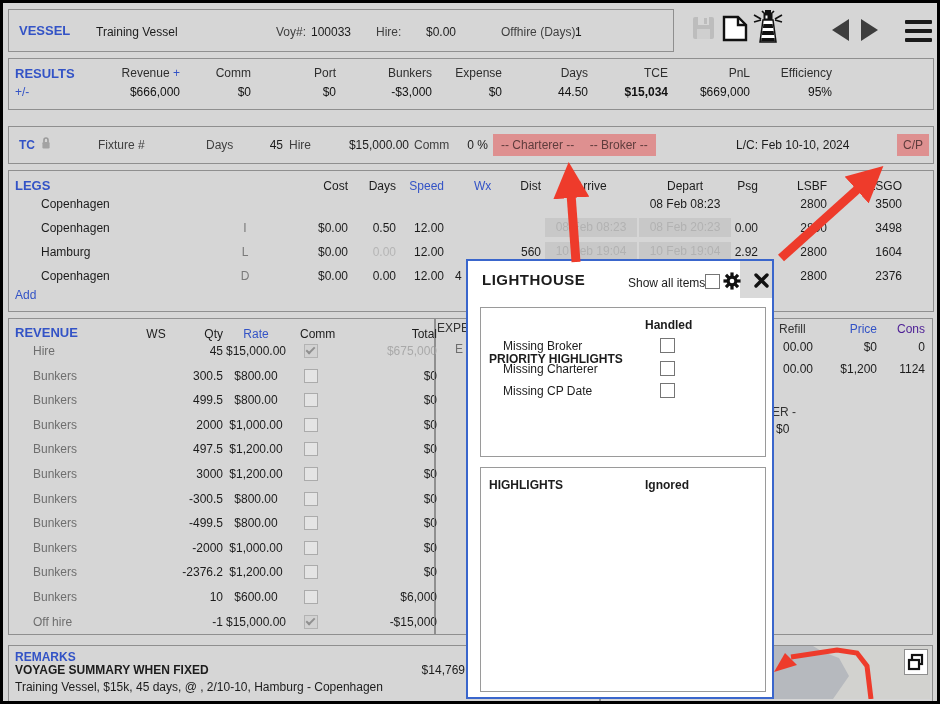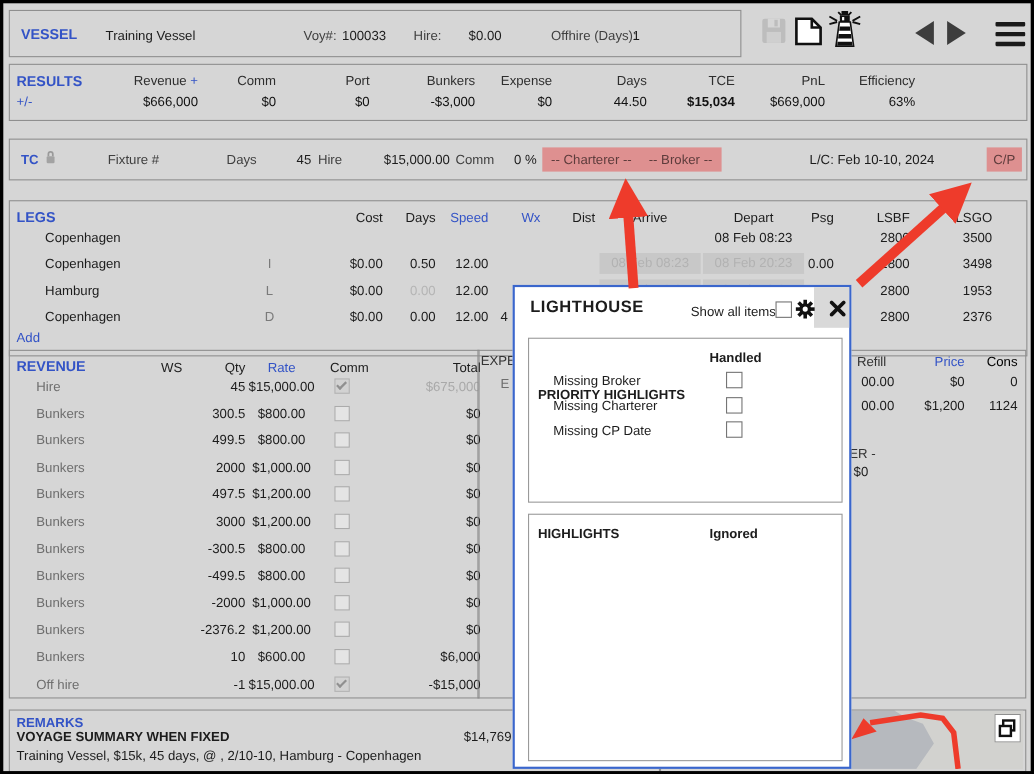--- a/index.html
+++ b/index.html
@@ -141,21 +141,21 @@
   <div class="mcol" style="left:558px;">
     <div class="mlabel">TCE</div>
     <div class="mval bold">$15,034</div>
   </div>
   <div class="mcol" style="left:640px;">
     <div class="mlabel">PnL</div>
     <div class="mval">$669,000</div>
   </div>
   <div class="mcol" style="left:722px;">
     <div class="mlabel">Efficiency</div>
-    <div class="mval">63%</div>
+    <div class="mval">95%</div>
   </div>
 
   <div class="panel" style="left:8px;top:126px;width:924px;height:36px;">
     <span class="t blue bold" style="left:10px;top:11px;">TC</span>
     <svg class="t" style="left:31px;top:9px;" width="12" height="15">
       <path d="M4 6 v-2 a2 2 0 0 1 4 0 v2" fill="none" stroke="#9a9a9a" stroke-width="1.6"></path>
       <rect x="2.4" y="6" width="7.2" height="6.5" rx="1.2" fill="#a3a3a3"></rect>
     </svg>
     <span class="t lbl" style="left:89px;top:11px;">Fixture #</span>
     <span class="t lbl" style="left:197px;top:11px;">Days</span>
@@ -165,21 +165,21 @@
     <span class="t lbl" style="left:405px;top:11px;">Comm</span>
     <span class="t right" style="left:439px;top:11px;width:40px;">0 %</span>
     <div class="t pink" style="left:484px;top:7px;width:163px;height:22px;line-height:22px;">
       <span style="padding-left:8px;">-- Charterer --</span>
       <span style="padding-left:12px;">-- Broker --</span>
     </div>
     <span class="t" style="left:727px;top:11px;">L/C: Feb 10-10, 2024</span>
     <div class="t pink center" style="left:888px;top:7px;width:32px;height:22px;line-height:22px;">C/P</div>
   </div>
 
-  <div class="panel" style="left:8px;top:170px;width:924px;height:140px;margin-top:12px;">
+  <div class="panel" style="left:8px;top:170px;width:924px;height:140px;">
     <span class="t blue bold" style="left:6px;top:8px;font-size:13px;">LEGS</span>
     <span class="t lc-cost" style="top:8px;">Cost</span>
     <span class="t lc-days" style="top:8px;">Days</span>
     <span class="t lc-speed blue" style="top:8px;">Speed</span>
     <span class="t blue" style="left:465px;top:8px;">Wx</span>
     <span class="t lc-dist" style="top:8px;">Dist</span>
     <span class="t lc-arrive" style="top:8px;">Arrive</span>
     <span class="t lc-depart" style="top:8px;">Depart</span>
     <span class="t lc-psg" style="top:8px;">Psg</span>
     <span class="t lc-lsbf" style="top:8px;">LSBF</span>
@@ -207,21 +207,21 @@
           <span class="t lc-port">Hamburg</span>
           <span class="t lc-letter">L</span>
           <span class="t lc-cost">$0.00</span>
           <span class="t lc-days dis">0.00</span>
           <span class="t lc-speed">12.00</span>
           <span class="t lc-dist">560</span>
           <span class="t lc-arrive hl-cell">10 Feb 19:04</span>
           <span class="t lc-depart hl-cell">10 Feb 19:04</span>
           <span class="t lc-psg">2.92</span>
           <span class="t lc-lsbf">2800</span>
-          <span class="t lc-lsgo">1953</span>
+          <span class="t lc-lsgo">1604</span>
         </div>
         <div class="legs-row" style="top: 98px;">
           <span class="t lc-port">Copenhagen</span>
           <span class="t lc-letter">D</span>
           <span class="t lc-cost">$0.00</span>
           <span class="t lc-days">0.00</span>
           <span class="t lc-speed">12.00</span>
           <span class="t lc-frag">4</span>
           <span class="t lc-lsbf">2800</span>
           <span class="t lc-lsgo">2376</span>
@@ -324,21 +324,21 @@
         </div>
       </div>
   </div>
 
   <div class="panel" style="left:434px;top:318px;width:497px;height:315px;"></div>
   <span class="t" style="left:437px;top:321px;color:#333;">EXPE</span>
   <span class="t gray" style="left:455px;top:342px;">E</span>
 
   <span class="t" style="left:779px;top:322px;color:#333;">Refill</span>
   <span class="t blue right" style="left:817px;top:322px;width:60px;">Price</span>
-  <span class="t right" style="left:865px;top:322px;width:60px;color:#000000;">Cons</span>
+  <span class="t right" style="left:865px;top:322px;width:60px;color:#4c1d95;">Cons</span>
   <span class="t right" style="left:763px;top:340px;width:50px;">00.00</span>
   <span class="t right" style="left:817px;top:340px;width:60px;">$0</span>
   <span class="t right" style="left:865px;top:340px;width:60px;">0</span>
   <span class="t right" style="left:763px;top:362px;width:50px;">00.00</span>
   <span class="t right" style="left:817px;top:362px;width:60px;">$1,200</span>
   <span class="t right" style="left:865px;top:362px;width:60px;text-align:right;">1124</span>
   <span class="t" style="left:772px;top:405px;color:#333;">ER  -</span>
   <span class="t" style="left:776px;top:422px;">$0</span>
 
   <div class="panel" style="left:8px;top:645px;width:590px;height:55px;">

